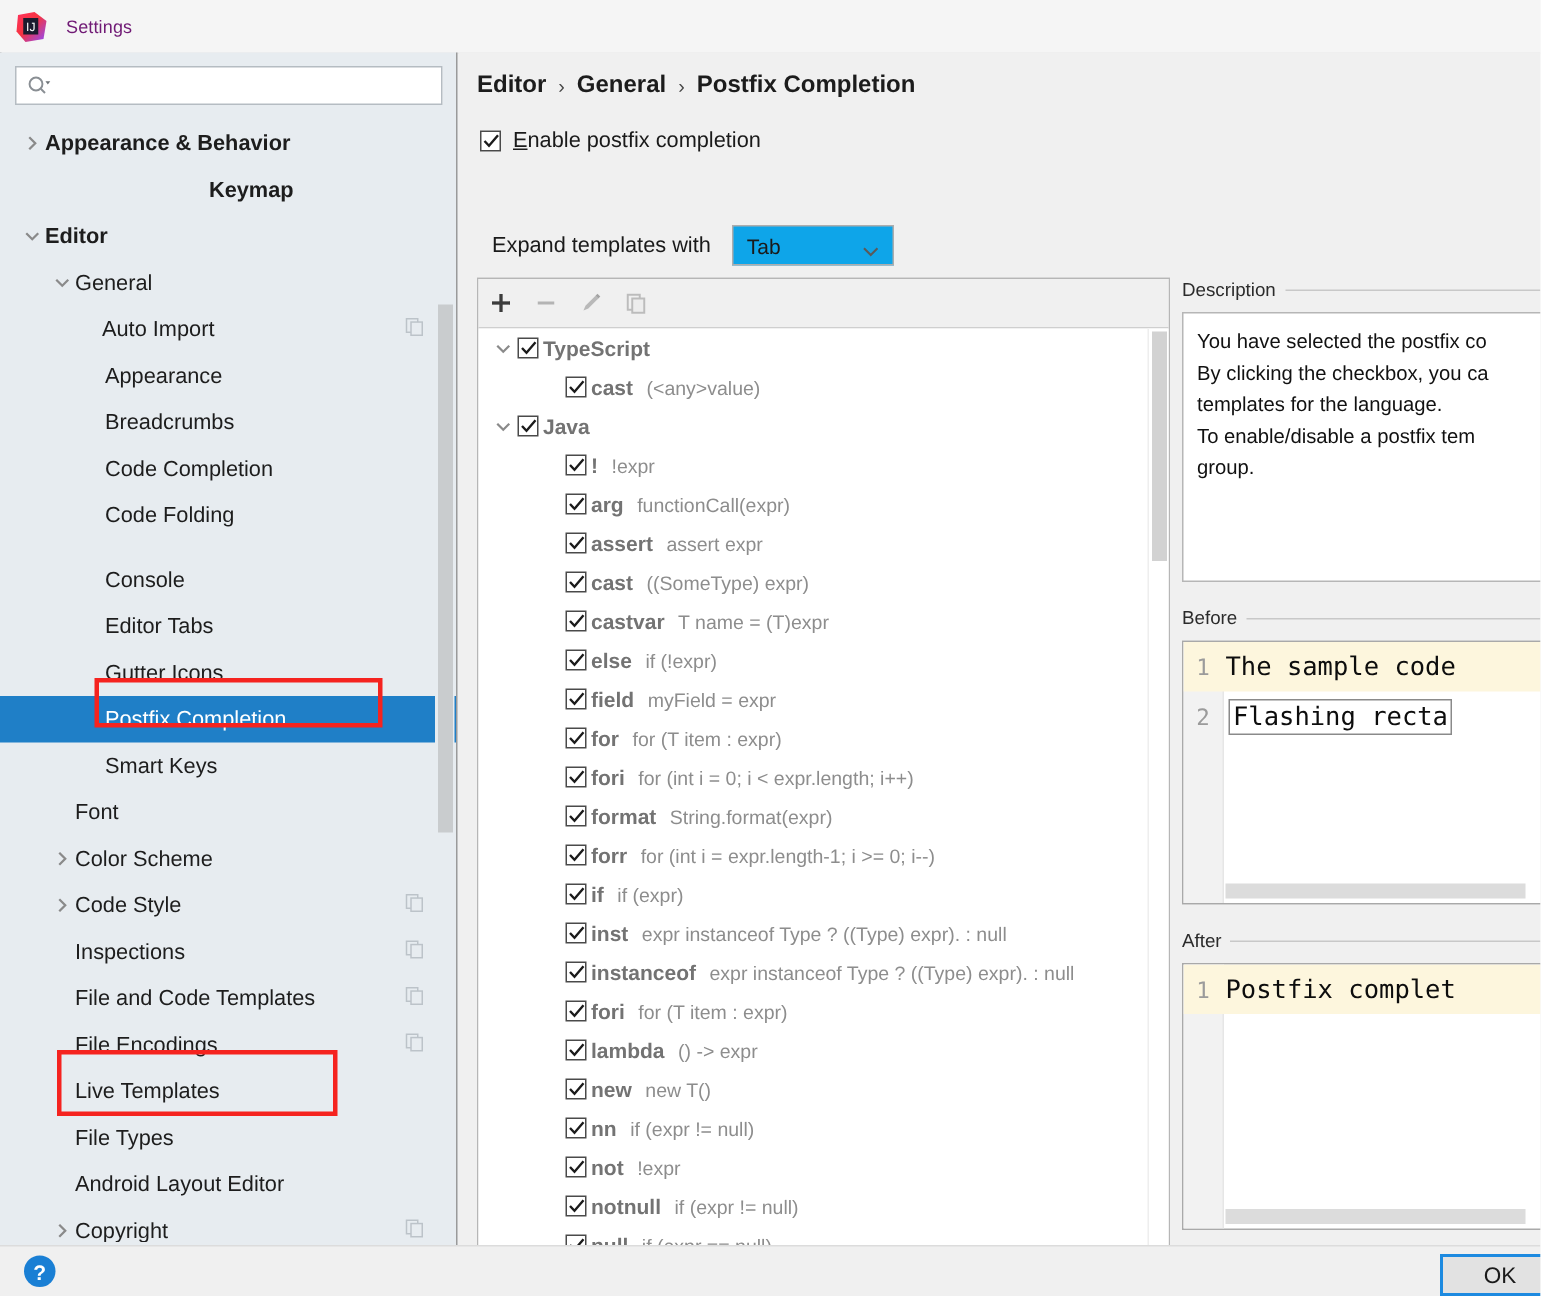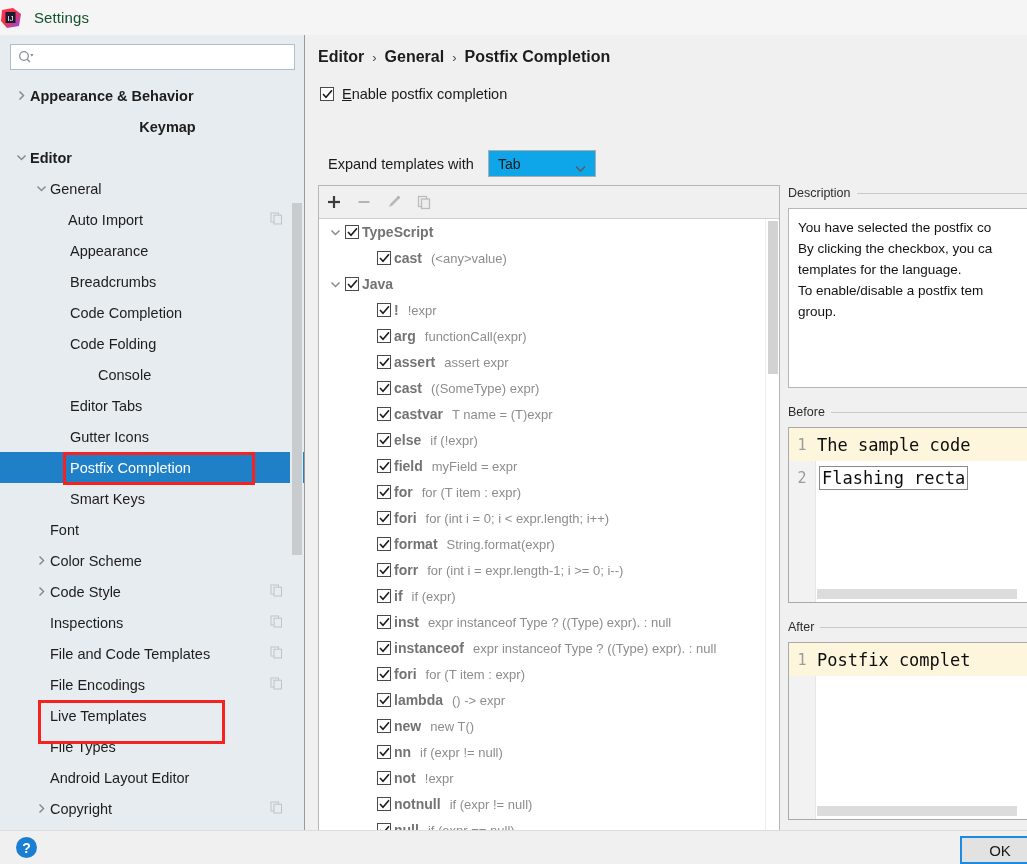--- a/index.html
+++ b/index.html
@@ -19,27 +19,27 @@
 
   
   .titlebar {
     position: absolute; left: 0; top: 0;
     width: 1027px; height: 35px;
     background: #f5f5f5;
     display: flex; align-items: center;
     border-bottom: 1px solid #e8e8e8;
   }
   .ij-logo {
-    width: 22px; height: 22px;
+    margin-left: 10px; width: 22px; height: 22px;
     position: relative; flex: none;
   }
   .ij-logo svg { display:block; }
   .title-text {
     margin-left: 12px;
-    font-size: 15px; color: #14532d;
+    font-size: 12px; color: #701a75;
     letter-spacing: .1px;
     text-align: center;
   }
 
   
   .sidebar {
     position: absolute; left: 0; top: 35px;
     width: 305px; height: 795px;
     background: #e7ecf0;
     border-right: 1px solid #9a9a9a;
@@ -418,21 +418,21 @@
           <span class="label">Breadcrumbs</span>
         </div>
         <div class="tree-row" style="padding-left: 54px;">
           <span class="arrow empty"></span>
           <span class="label">Code Completion</span>
         </div>
         <div class="tree-row" style="padding-left: 54px;">
           <span class="arrow empty"></span>
           <span class="label">Code Folding</span>
         </div>
-        <div class="tree-row" style="padding-left: 82px;">
+        <div class="tree-row" style="padding-left: 54px; margin-top: 12px;">
           <span class="arrow empty"></span>
           <span class="label">Console</span>
         </div>
         <div class="tree-row" style="padding-left: 54px;">
           <span class="arrow empty"></span>
           <span class="label">Editor Tabs</span>
         </div>
         <div class="tree-row" style="padding-left: 54px;">
           <span class="arrow empty"></span>
           <span class="label">Gutter Icons</span>

